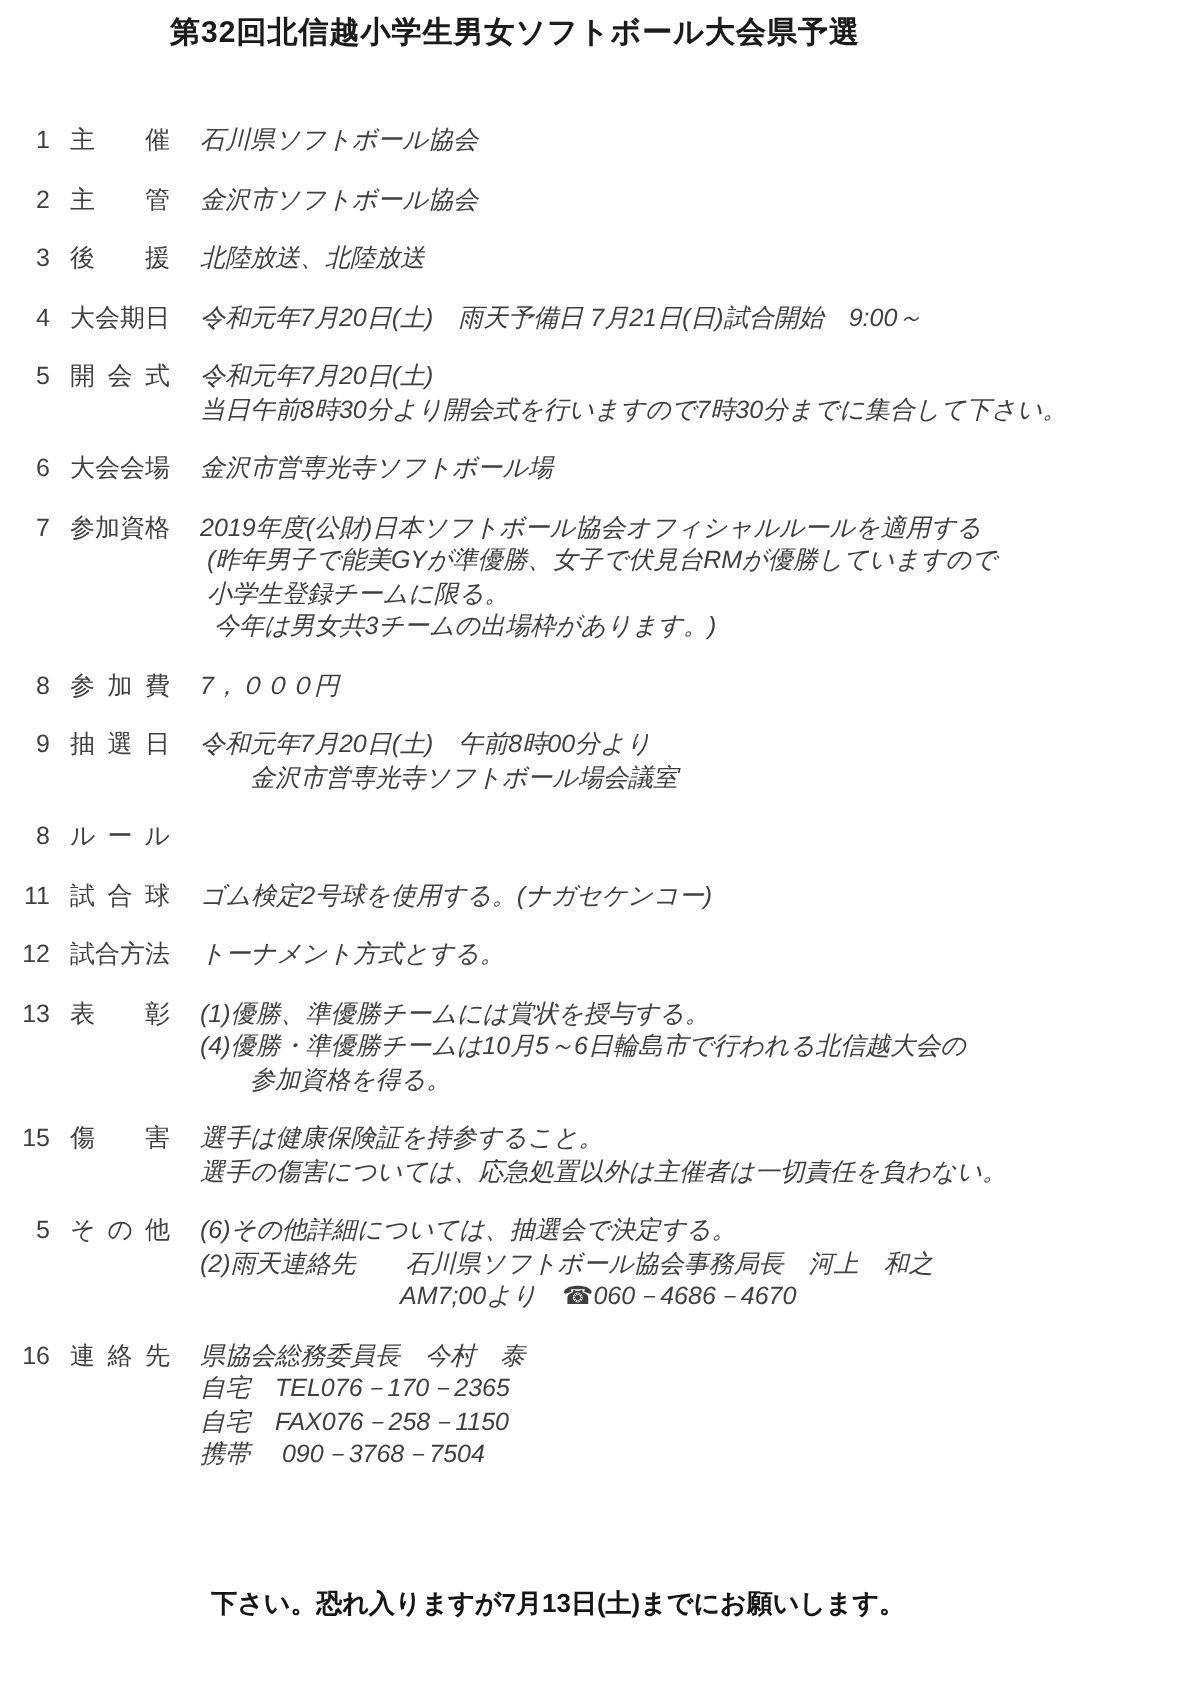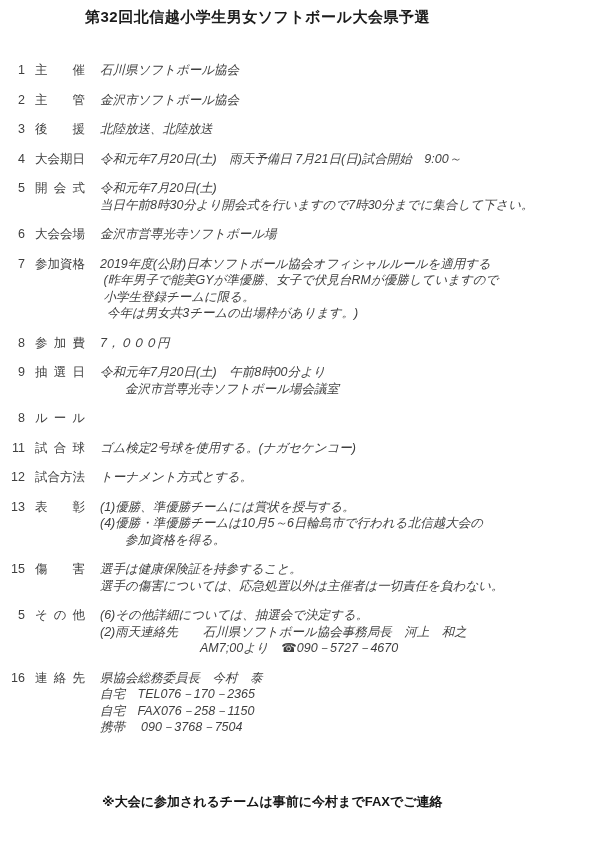--- a/index.html
+++ b/index.html
@@ -195,31 +195,30 @@
         </span>
         <div class="content"><div class="line">選手は健康保険証を持参すること。</div><div class="line">選手の傷害については、応急処置以外は主催者は一切責任を負わない。</div></div>
       </div>
       <div class="item">
         <span class="num">5</span>
         <span class="label">
           <span>そ</span>
           <span>の</span>
           <span>他</span>
         </span>
-        <div class="content"><div class="line">(6)その他詳細については、抽選会で決定する。</div><div class="line">(2)雨天連絡先　　石川県ソフトボール協会事務局長　河上　和之</div><div class="line">　　　　　　　　AM7;00より　☎090－5727－4670</div></div>
+        <div class="content"><div class="line">(6)その他詳細については、抽選会で決定する。</div><div class="line">(2)雨天連絡先　　石川県ソフトボール協会事務局長　河上　和之</div><div class="line">　　　　　　　　AM7;00より　☎060－4686－4670</div></div>
       </div>
       <div class="item">
         <span class="num">16</span>
         <span class="label">
           <span>連</span>
           <span>絡</span>
           <span>先</span>
         </span>
         <div class="content"><div class="line">県協会総務委員長　今村　泰</div><div class="line">自宅　TEL076－170－2365</div><div class="line">自宅　FAX076－258－1150</div><div class="line">携帯　 090－3768－7504</div></div>
       </div>
     </div>
 
   <div class="note">
-    <div>※大会に参加されるチームは事前に今村までFAXでご連絡</div>
     <div> 下さい。恐れ入りますが7月13日(土)までにお願いします。</div>
   </div>
 
 </div>
 
 </body></html>

